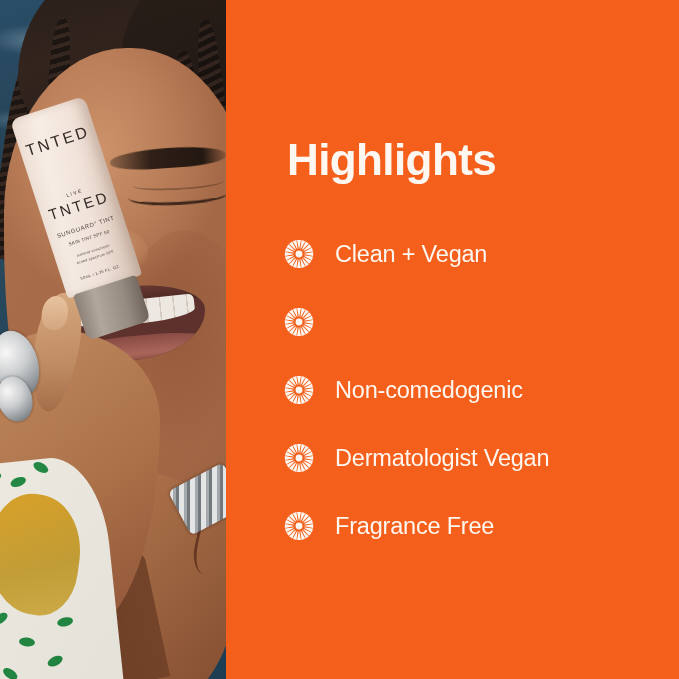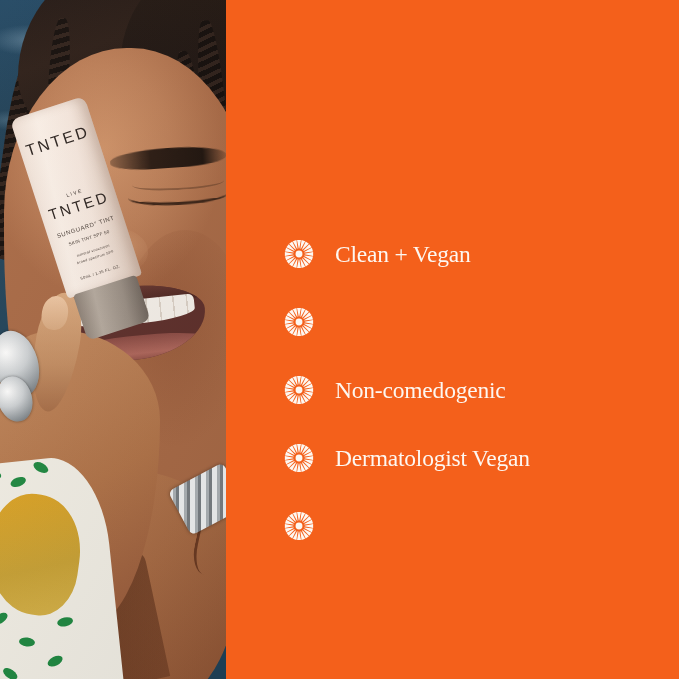--- a/index.html
+++ b/index.html
@@ -399,21 +399,21 @@
     height: 68px;
     gap: 21px;
   }
   .sunburst-icon {
     flex: 0 0 auto;
     width: 30px;
     height: 30px;
     display: block;
   }
   .item-label {
-    font-family: Liberation Serif, serif;
+    font-family: Liberation Sans, sans-serif;
     font-size: 23.5px;
     font-weight: 400;
     letter-spacing: -0.2px;
     color: var(--text-cream, #FDF7F1);
     white-space: nowrap;
   }
 </style>
 </head>
 <body>
 
@@ -478,20 +478,21 @@
         <div class="tube-line tl4">broad spectrum SPF</div>
         <div class="tube-line tl5">50mL / 1.35 FL. OZ.</div>
       </div>
       <div class="tube-cap"></div>
     </div>
 
     <div class="photo-fx"></div>
   </div>
 
   <div class="info-panel">
+    <h1 class="panel-title">Highlights</h1>
     <ul class="highlight-list">
         <li class="highlight-item">
           <svg viewBox="0 0 40 40" class="sunburst-icon">
             <path d="M19.615373393088927 12.610002545788255L17.439018716971226 1.1733865268345092L22.560981283028774 1.1733865268345127L20.384626606911073 12.610002545788255Z" fill="#FDF7F1"></path>
             <path d="M21.917833160895757 12.85283860774303L23.38210557240205 1.3034398378437793L28.25338144707093 2.8862133153078773L22.649436442582296 13.090550923791618Z" fill="#FDF7F1"></path>
             <path d="M24.032562056584755 13.795288623973477L28.994128369891015 3.2636427241194L33.137883130383884 6.274256783242137L24.654900979544415 14.247444318336724Z" fill="#FDF7F1"></path>
             <path d="M25.752555681663274 15.345099020455585L33.72574321675786 6.862116869616113L36.73635727588061 11.005871630108986L26.204711376026523 15.967437943415245Z" fill="#FDF7F1"></path>
             <path d="M26.909449076208382 17.350563557417704L37.11378668469212 11.746618552929073L38.69656016215622 16.61789442759795L27.14716139225697 18.082166839104243Z" fill="#FDF7F1"></path>
             <path d="M27.389997454211745 19.615373393088927L38.82661347316549 17.439018716971226L38.82661347316549 22.560981283028774L27.389997454211745 20.384626606911073Z" fill="#FDF7F1"></path>
             <path d="M27.14716139225697 21.917833160895757L38.69656016215622 23.38210557240205L37.11378668469212 28.25338144707093L26.909449076208382 22.649436442582296Z" fill="#FDF7F1"></path>
@@ -606,17 +607,18 @@
             <path d="M15.967437943415245 26.204711376026523L11.00587163010899 36.73635727588061L6.862116869616111 33.72574321675786L15.345099020455585 25.752555681663278Z" fill="#FDF7F1"></path>
             <path d="M14.247444318336724 24.654900979544415L6.274256783242141 33.13788313038389L3.2636427241193964 28.994128369891015L13.795288623973477 24.032562056584755Z" fill="#FDF7F1"></path>
             <path d="M13.090550923791618 22.6494364425823L2.886213315307881 28.253381447070936L1.3034398378437793 23.382105572402047L12.85283860774303 21.917833160895757Z" fill="#FDF7F1"></path>
             <path d="M12.610002545788255 20.384626606911073L1.1733865268345127 22.56098128302878L1.1733865268345127 17.439018716971223L12.610002545788255 19.615373393088927Z" fill="#FDF7F1"></path>
             <path d="M12.852838607743028 18.082166839104246L1.3034398378437793 16.617894427597957L2.8862133153078773 11.746618552929071L13.090550923791618 17.350563557417704Z" fill="#FDF7F1"></path>
             <path d="M13.795288623973477 15.967437943415247L3.263642724119393 11.005871630108992L6.274256783242137 6.862116869616113L14.247444318336722 15.345099020455585Z" fill="#FDF7F1"></path>
             <path d="M15.345099020455585 14.247444318336722L6.862116869616109 6.274256783242141L11.005871630108986 3.2636427241193964L15.967437943415241 13.79528862397348Z" fill="#FDF7F1"></path>
             <path d="M17.350563557417704 13.090550923791618L11.746618552929066 2.886213315307881L16.61789442759795 1.3034398378437793L18.08216683910424 12.852838607743031Z" fill="#FDF7F1"></path>
             <circle cx="20" cy="20" r="4.6" fill="#FDF7F1"></circle>
           </svg>
+          <span class="item-label">Fragrance Free</span>
         </li>
       </ul>
   </div>
 
 </div>
 
 </body></html>

